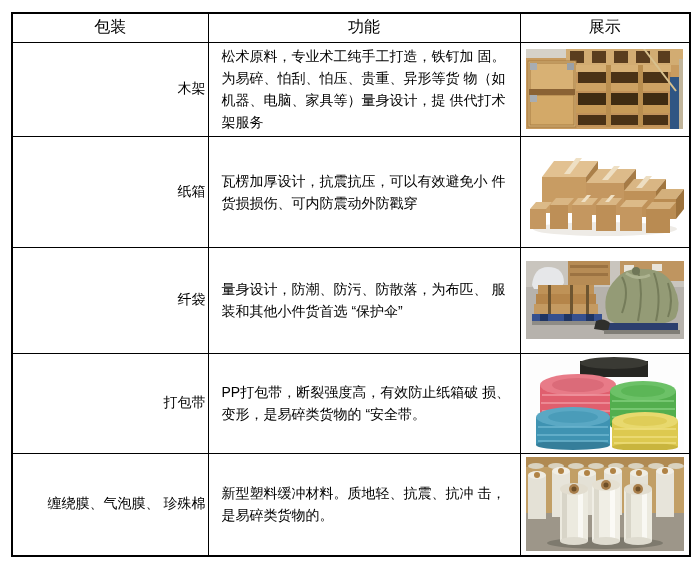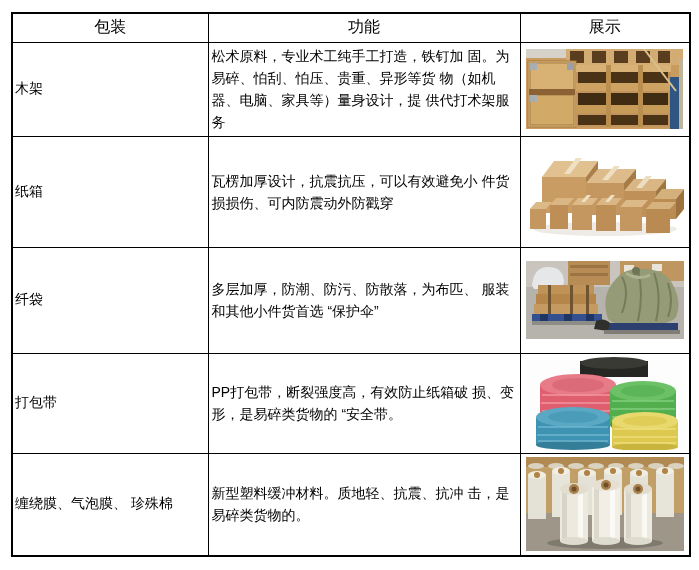--- a/index.html
+++ b/index.html
@@ -16,22 +16,22 @@
   table.pkg-table th,table.pkg-table td{
     border:1px solid #000;vertical-align:middle;overflow:hidden;
   }
   th{font-weight:normal;font-size:16px;text-align:center;}
   tr.hdr{height:29px;}
   tr.r1{height:94px;}
   tr.r2{height:111px;margin-top:24px;}
   tr.r3{height:106px;}
   tr.r4{height:100px;}
   tr.r5{height:103px;border-radius:27px;}
-  td.pkg{font-size:14px;text-align:left;padding:0 2px;}
-  td.func{font-size:14px;line-height:22px;text-align:left;padding:0 5px 0 3px;}
+  td.pkg{font-size:14px;text-align:right;padding:0 2px;}
+  td.func{font-size:14px;line-height:22px;text-align:left;padding:0 5px 0 13px;}
   td.show{text-align:center;padding:0;}
   td.show svg{display:block;margin:0 auto;}
 </style>
 </head>
 <body>
 
 <div class="table-wrap">
 <table class="pkg-table">
   <colgroup>
         <col style="width:196px">
@@ -136,21 +136,21 @@
                 <polygon points="120,62 126,55 150,55 144,62" fill="#d6b27e"></polygon>
             <polygon points="55,55 61,48 65,48 59,55" fill="#efe0c4"></polygon>
             <polygon points="79,55 85,48 89,48 83,55" fill="#efe0c4"></polygon>
           </g>
         </svg>
       </td>
     </tr>
 
     <tr class="r3">
       <td class="pkg">纤袋</td>
-      <td class="func">多层加厚，防潮、防污、防散落，为布匹、 服装和其他小件货首选 “保护伞”</td>
+      <td class="func">量身设计，防潮、防污、防散落，为布匹、 服装和其他小件货首选 “保护伞”</td>
       <td class="show">
         <svg width="158" height="78" viewBox="0 0 158 78">
           <rect width="158" height="78" fill="#b6b2ac"></rect>
           <rect x="0" y="0" width="158" height="26" fill="#c9c5be"></rect>
           <path d="M6,24 Q8,6 22,6 Q38,6 38,22 L34,28 L8,28 Z" fill="#e6e7e9"></path>
           <rect x="42" y="0" width="42" height="24" fill="#b78c55"></rect>
           <rect x="44" y="4" width="38" height="3" fill="#9c7342"></rect>
           <rect x="44" y="12" width="38" height="3" fill="#9c7342"></rect>
           <rect x="94" y="0" width="64" height="20" fill="#bf9560"></rect>
           <rect x="98" y="4" width="10" height="7" fill="#e9e4da"></rect>

